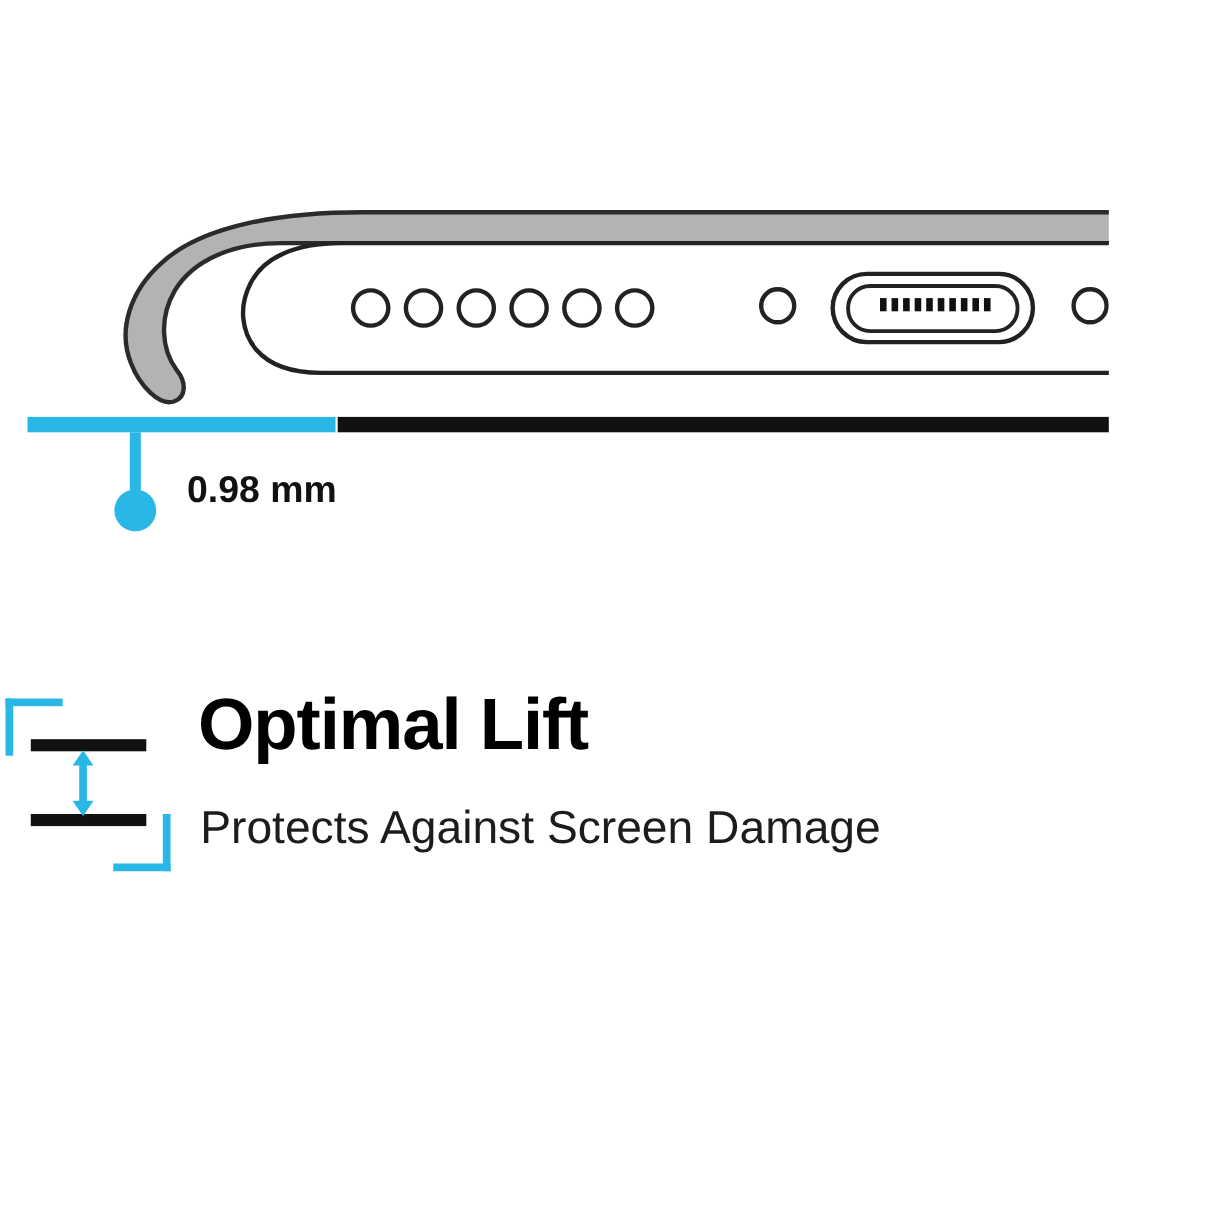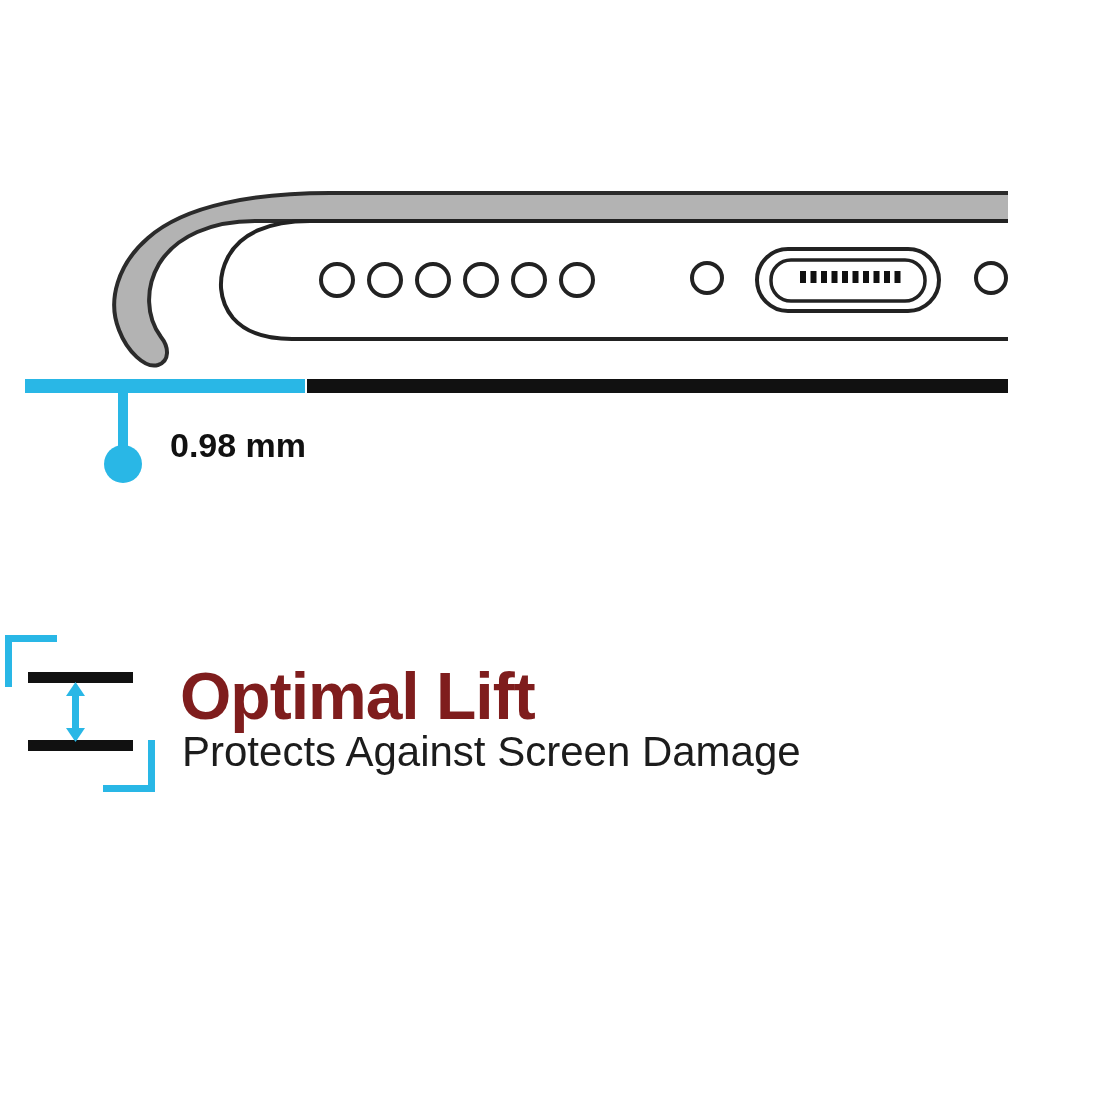--- a/index.html
+++ b/index.html
@@ -32,24 +32,24 @@
     position: absolute;
     left: 0px;
     top: 622px;
     width: 175px;
     height: 185px;
     display: block;
   }
   .feature-title {
     position: absolute;
     left: 180px;
-    top: 658px;
+    top: 620px;
     font-size: 66px;
     font-weight: 800;
-    color: #7f1d1d;
+    color: #000000;
     letter-spacing: -1px;
     white-space: nowrap;
   }
   .feature-subtitle {
     position: absolute;
     left: 182px;
     top: 728px;
     font-size: 42px;
     font-weight: 500;
     color: #1c1c1c;

